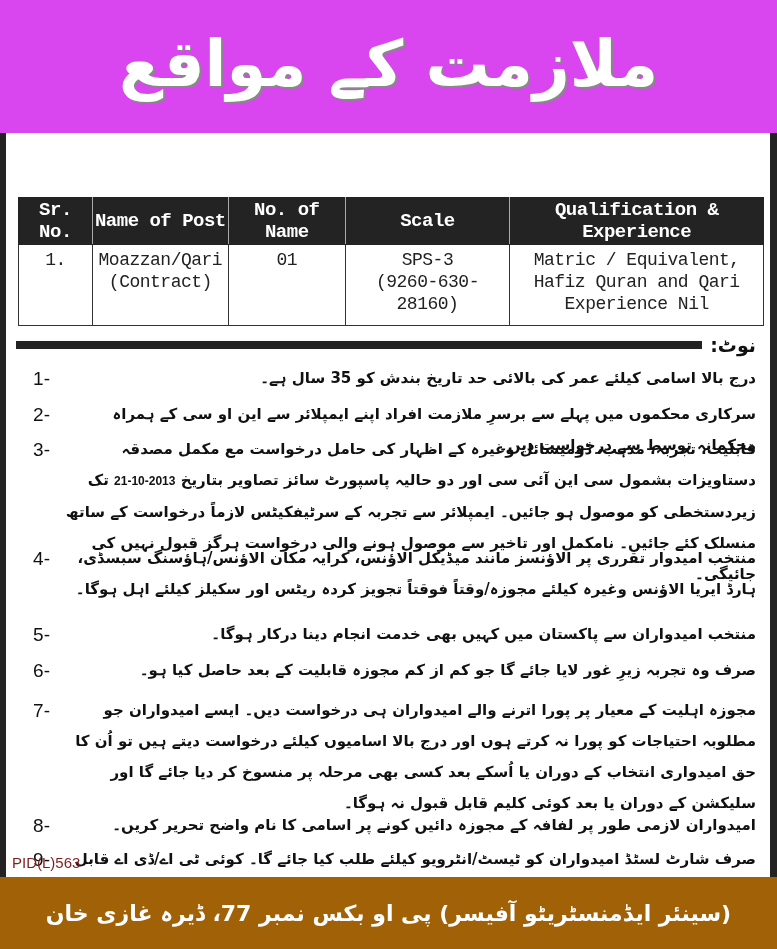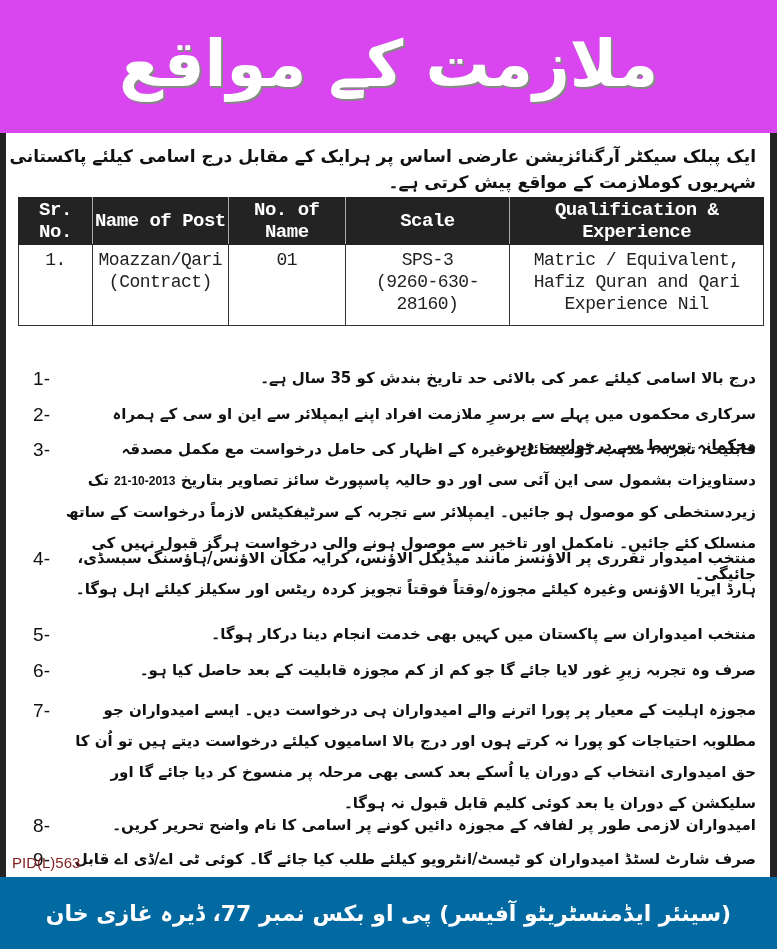--- a/index.html
+++ b/index.html
@@ -26,33 +26,32 @@
   .notes-label { font-size:19px; font-weight:bold; color:#111; margin-left:8px; }
   .notes-rule { flex:1; height:8px; background:#232323; margin-left:10px; }
   .note { position:absolute; left:10px; right:14px; direction:rtl; text-align:right;
           font-size:15px; color:#111; line-height:31px; display:flex; }
   .note-num { width:34px; flex:0 0 34px; direction:ltr; text-align:right; font-family:"Liberation Sans", sans-serif;
               font-size:19px; }
   .note-text { flex:1; font-weight:bold; }
   .note-text .date { font-family:"Liberation Sans", sans-serif; font-size:12px; font-weight:bold; direction:ltr; unicode-bidi:embed; }
   .pid { position:absolute; left:6px; bottom:6px; font-family:"Liberation Sans", sans-serif;
          font-size:15px; color:#7f1d1d; }
-  .footer { position:absolute; left:0; top:877px; width:777px; height:72px; background:#0369a1;
+  .footer { position:absolute; left:0; top:877px; width:777px; height:72px; background:#a16207;
             display:flex; align-items:center; justify-content:center; }
   .footer-text { color:#fff; font-size:22px; font-weight:bold; direction:rtl; }
 </style>
 </head>
 <body>
 
 <div class="header">
   <div class="header-title">ملازمت کے مواقع</div>
 </div>
 
 <div class="body">
-  <div class="intro">ایک پبلک سیکٹر آرگنائزیشن عارضی اساس پر ہرایک کے مقابل درج اسامی کیلئے پاکستانی شہریوں کوملازمت کے مواقع پیش کرتی ہے۔</div>
 
   <table class="posts">
     <colgroup>
       <col style="width:74px">
         <col style="width:136px">
         <col style="width:117px">
         <col style="width:165px">
         <col style="width:254px">
     </colgroup>
     <thead>
@@ -78,20 +77,24 @@
         </td>
         <td>
           <div>Matric / Equivalent,</div>
           <div>Hafiz Quran and Qari</div>
           <div>Experience Nil</div>
         </td>
       </tr>
     </tbody>
   </table>
 
+  <div class="notes-head">
+    <span class="notes-label">نوٹ:</span>
+    <span class="notes-rule"></span>
+  </div>
 
   <div class="note" style="top:230px">
     <div class="note-text">درج بالا اسامی کیلئے عمر کی بالائی حد تاریخ بندش کو 35 سال ہے۔</div>
     <div class="note-num"><span>1</span>-</div>
   </div>
 
   <div class="note" style="top:266px">
     <div class="note-text">سرکاری محکموں میں پہلے سے برسرِ ملازمت افراد اپنے ایمپلائر سے این او سی کے ہمراہ محکمانہ توسط سے درخواست دیں۔</div>
     <div class="note-num"><span>2</span>-</div>
   </div>

